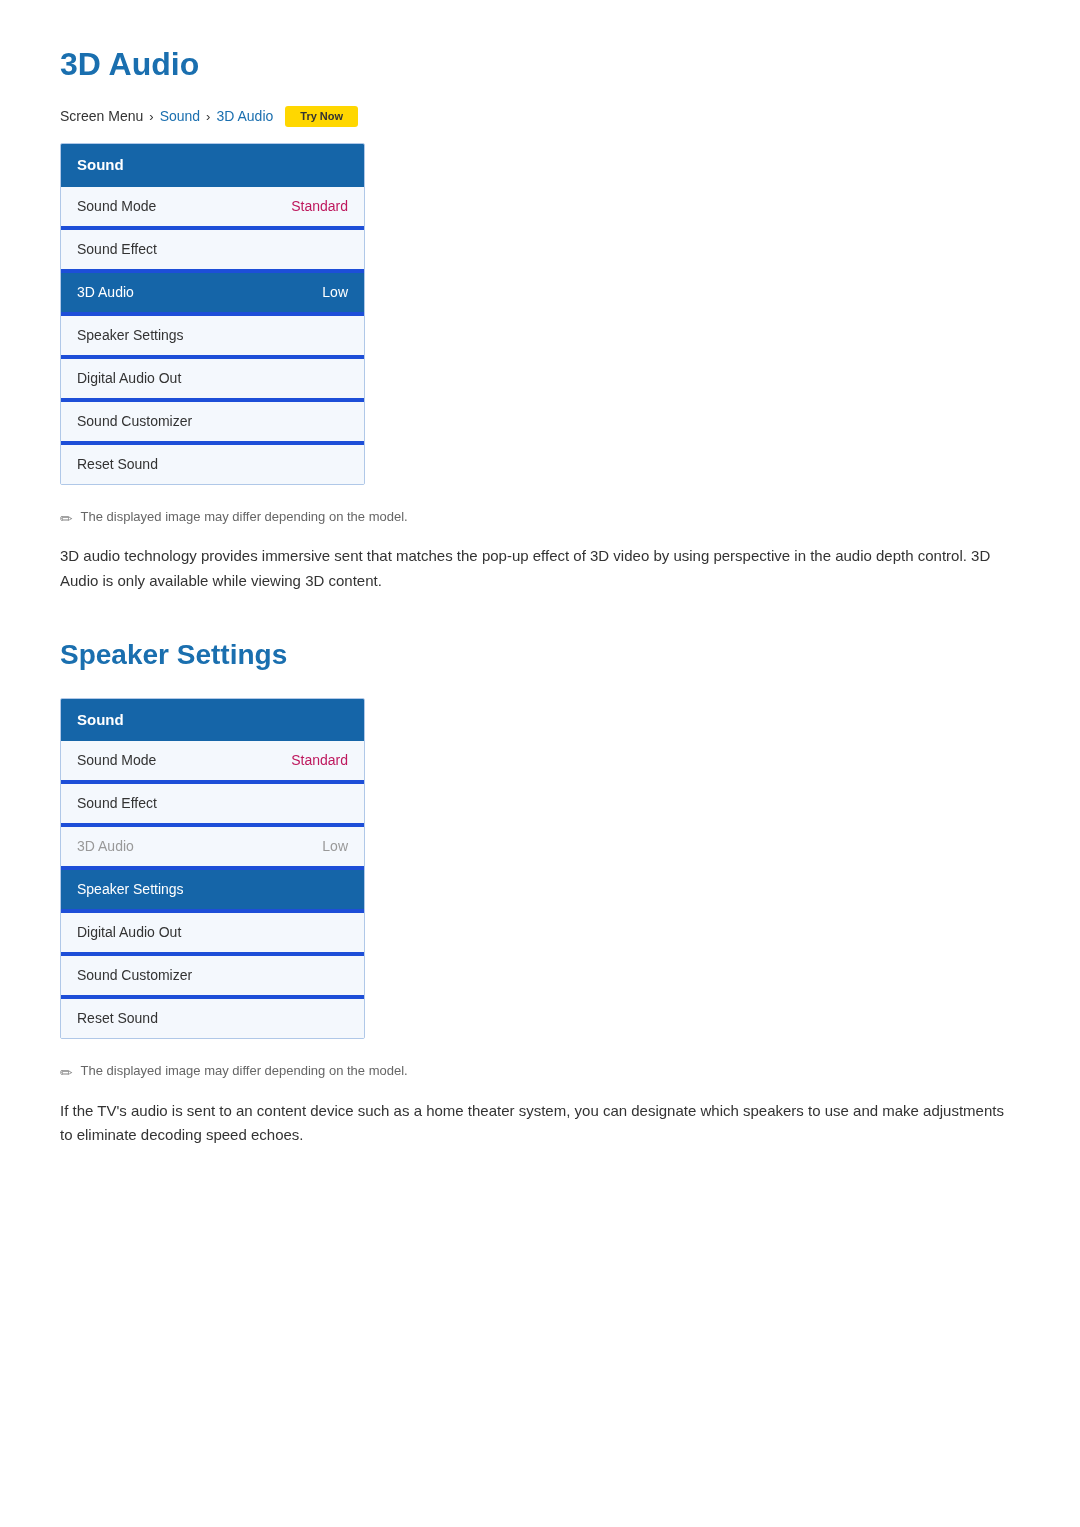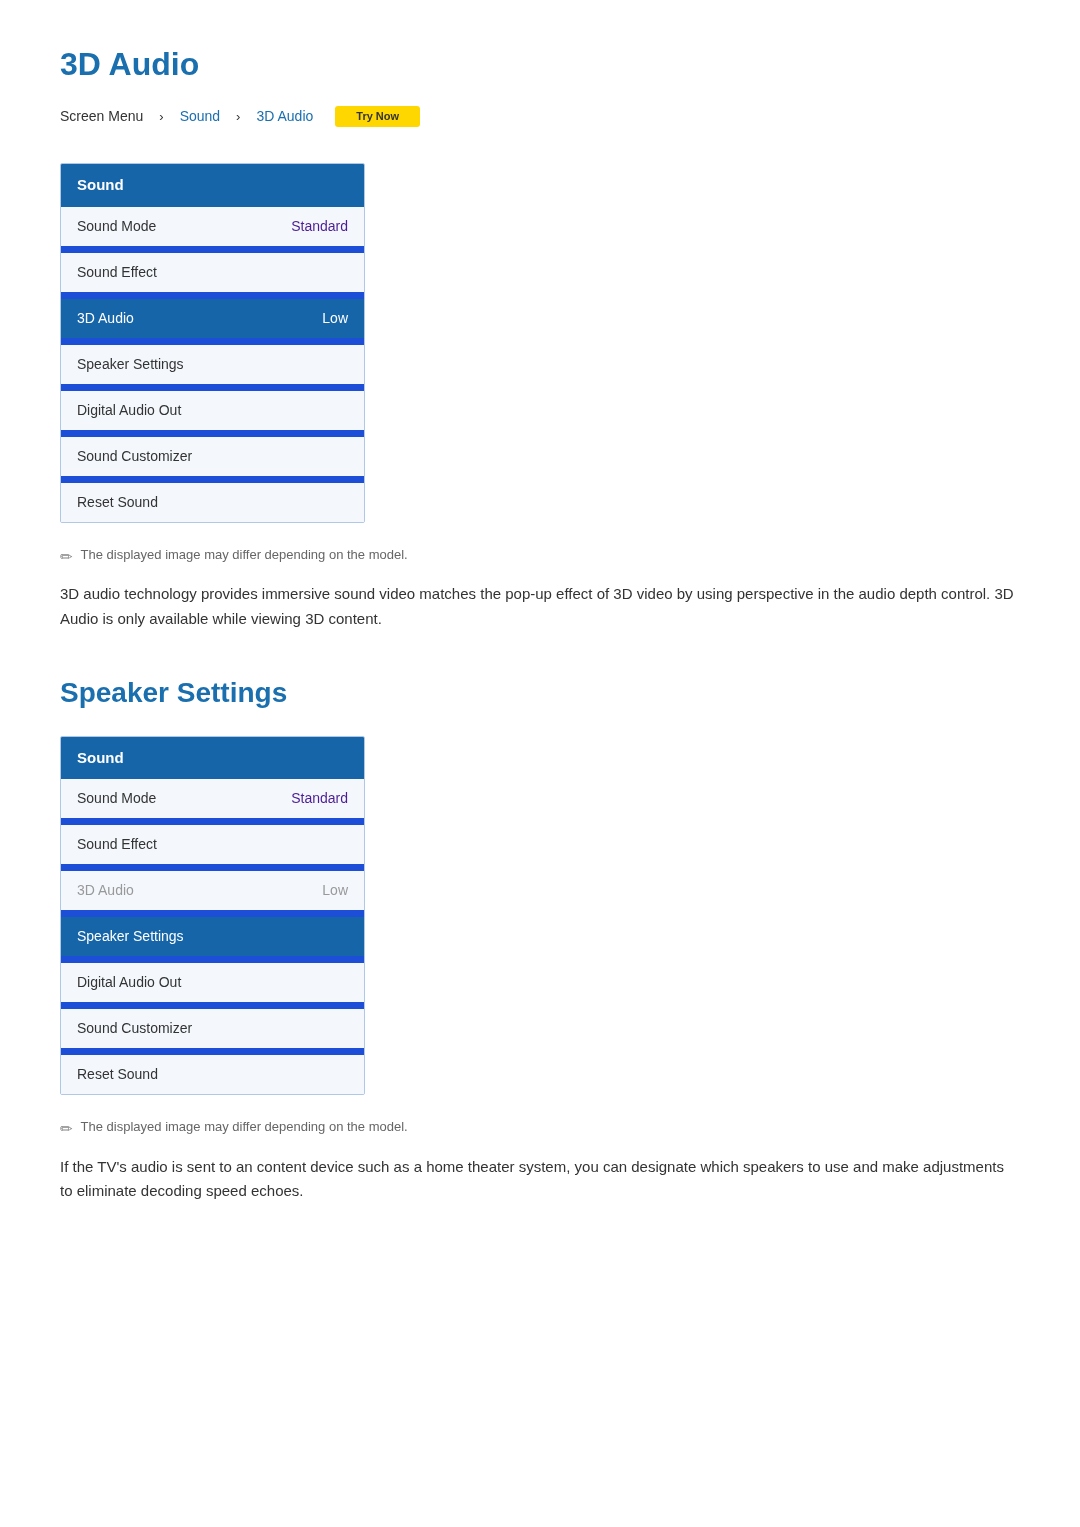--- a/index.html
+++ b/index.html
@@ -16,43 +16,43 @@
     .page-title {
       color: #1a6faf;
       font-size: 32px;
       font-weight: bold;
       margin-bottom: 18px;
     }
 
     .breadcrumb {
       display: flex;
       align-items: center;
-      gap: 16px;
+      gap: 6px;
       font-size: 14px;
       color: #333;
-      margin-bottom: 36px;
+      margin-bottom: 16px;
     }
     .breadcrumb .bc-link {
       color: #1a6faf;
       text-decoration: none;
       cursor: pointer;
     }
     .breadcrumb .bc-sep {
       color: #333;
       font-size: 13px;
     }
     .breadcrumb .bc-current {
       color: #1a6faf;
     }
     .try-now-badge {
       background: #ffd700;
       color: #333;
       font-size: 11px;
       font-weight: bold;
-      padding: 2px 21px;
+      padding: 2px 15px;
       border-radius: 3px;
       margin-left: 6px;
       vertical-align: middle;
     }
 
     
     .menu-panel {
       width: 305px;
       border: 1.5px solid #b0c8e8;
       border-radius: 2px;
@@ -69,39 +69,39 @@
     }
 
     .menu-item {
       display: flex;
       justify-content: space-between;
       align-items: center;
       padding: 9px 16px;
       font-size: 14px;
       color: #333;
       background: #f4f8fd;
-      border-bottom: 7px solid #1d4ed8;
+      border-bottom: 4px solid #1d4ed8;
       cursor: pointer;
     }
     .menu-item:last-child {
       border-bottom: none;
       text-align: right;
     }
 
     .menu-item.active {
       background: #1565a8;
       color: #ffffff;
     }
     .menu-item.active .menu-item-value {
       color: #ffffff;
     }
 
     .menu-item-label {}
     .menu-item-value {
-      color: #4c1d95;
+      color: #be185d;
       font-size: 14px;
     }
 
     
     .note-area {
       display: flex;
       align-items: flex-start;
       gap: 8px;
       margin-bottom: 14px;
       color: #666;
@@ -185,21 +185,21 @@
     <span class="menu-item-label">Reset Sound</span>
     <span class="menu-item-value"></span>
   </div>
 </div>
 
 <div class="note-area">
   <span class="note-icon">✏</span>
   <span>The displayed image may differ depending on the model.</span>
 </div>
 
-<p class="body-text">3D audio technology provides immersive sound video matches the pop-up effect of 3D video by using perspective in the audio depth control. 3D Audio is only available while viewing 3D content.</p>
+<p class="body-text">3D audio technology provides immersive sent that matches the pop-up effect of 3D video by using perspective in the audio depth control. 3D Audio is only available while viewing 3D content.</p>
 
 <h2 class="section-title">Speaker Settings</h2>
 
 <div class="menu-panel">
   <div class="menu-header">Sound</div>
 
   <div class="menu-item">
     <span class="menu-item-label">Sound Mode</span>
     <span class="menu-item-value">Standard</span>
   </div>

